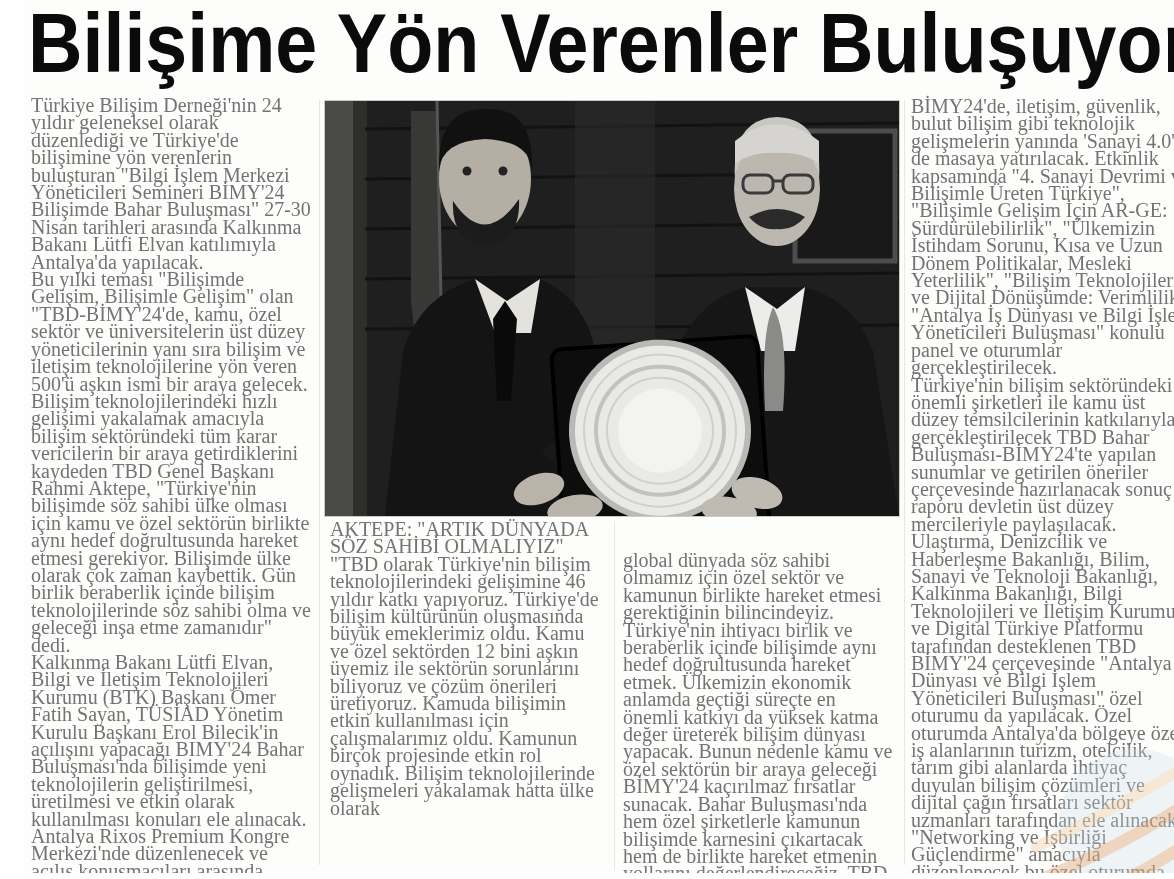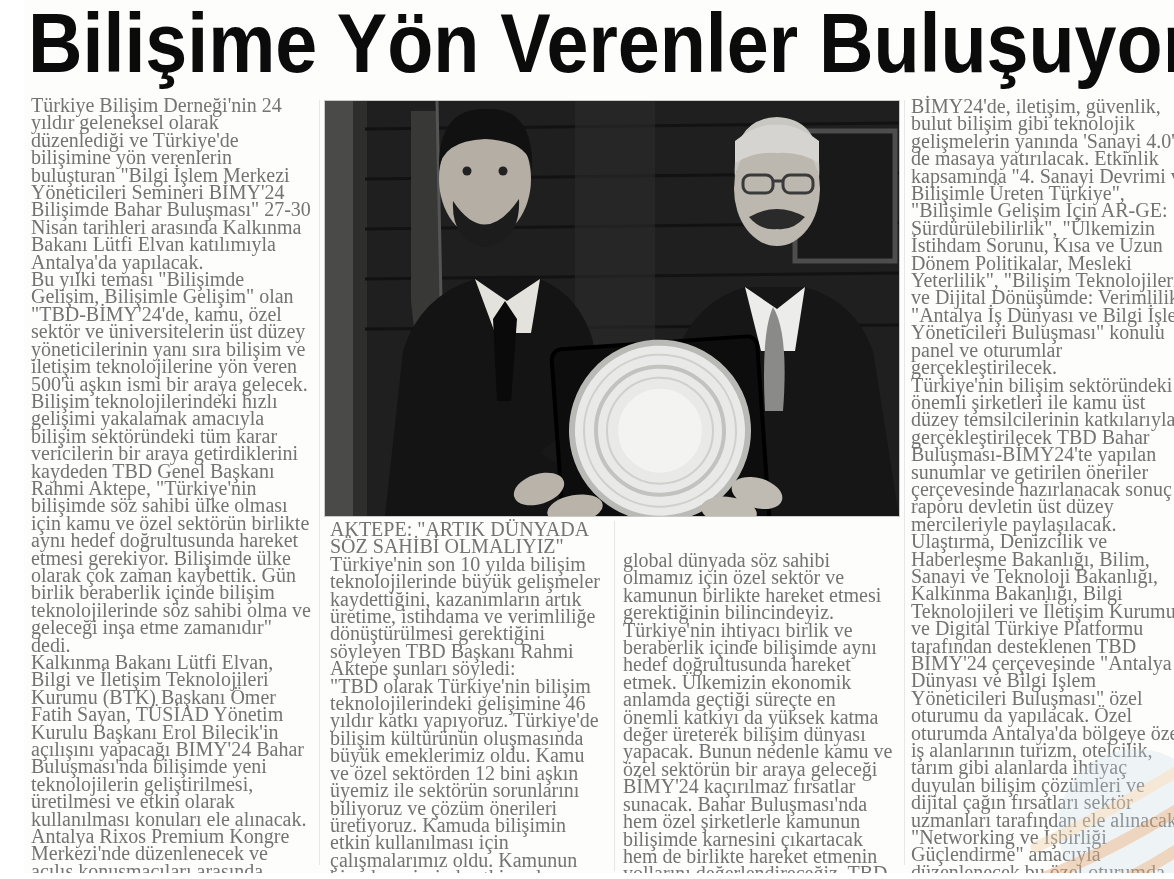--- a/index.html
+++ b/index.html
@@ -116,21 +116,20 @@
 
       <ellipse cx="214" cy="388" rx="26" ry="15" fill="#b9b3a9" transform="rotate(-18 214 388)"></ellipse>
       <ellipse cx="250" cy="408" rx="28" ry="14" fill="#b9b3a9" transform="rotate(-10 250 408)"></ellipse>
       <ellipse cx="432" cy="392" rx="26" ry="15" fill="#c0bbb2" transform="rotate(16 432 392)"></ellipse>
       <ellipse cx="404" cy="410" rx="28" ry="14" fill="#c0bbb2" transform="rotate(8 404 410)"></ellipse>
     </svg>
   </div>
 
   <div class="col col2">
     <p class="cap-head">AKTEPE: "ARTIK DÜNYADA SÖZ SAHİBİ OLMALIYIZ"</p>
-    <p>Türkiye'nin son 10 yılda bilişim teknolojilerinde büyük gelişmeler kaydettiğini, kazanımların artık üretime, istihdama ve verimliliğe dönüştürülmesi gerektiğini söyleyen TBD Başkanı Rahmi Aktepe şunları söyledi:</p>
     <p>"TBD olarak Türkiye'nin bilişim teknolojilerindeki gelişimine 46 yıldır katkı yapıyoruz. Türkiye'de bilişim kültürünün oluşmasında büyük emeklerimiz oldu. Kamu ve özel sektörden 12 bini aşkın üyemiz ile sektörün sorunlarını biliyoruz ve çözüm önerileri üretiyoruz. Kamuda bilişimin etkin kullanılması için çalışmalarımız oldu. Kamunun birçok projesinde etkin rol oynadık. Bilişim teknolojilerinde gelişmeleri yakalamak hatta ülke olarak</p>
   </div>
 
   <div class="col col3">
     <p>global dünyada söz sahibi olmamız için özel sektör ve kamunun birlikte hareket etmesi gerektiğinin bilincindeyiz. Türkiye'nin ihtiyacı birlik ve beraberlik içinde bilişimde aynı hedef doğrultusunda hareket etmek. Ülkemizin ekonomik anlamda geçtiği süreçte en önemli katkıyı da yüksek katma değer üreterek bilişim dünyası yapacak. Bunun nedenle kamu ve özel sektörün bir araya geleceği BİMY'24 kaçırılmaz fırsatlar sunacak. Bahar Buluşması'nda hem özel şirketlerle kamunun bilişimde karnesini çıkartacak hem de birlikte hareket etmenin yollarını değerlendireceğiz. TBD olarak önem verdiğimiz etkinliğimize bilişimde tüm karar vericilerle birlikte özel sektör temsilcilerini de davet ediyoruz."</p>
   </div>
 
   <div class="col col4">
     <p>BİMY24'de, iletişim, güvenlik, bulut bilişim gibi teknolojik gelişmelerin yanında 'Sanayi 4.0' de masaya yatırılacak. Etkinlik kapsamında "4. Sanayi Devrimi ve Bilişimle Üreten Türkiye", "Bilişimle Gelişim İçin AR-GE: Sürdürülebilirlik", "Ülkemizin İstihdam  Sorunu, Kısa ve Uzun Dönem Politikalar, Mesleki Yeterlilik", "Bilişim Teknolojileri ve Dijital Dönüşümde: Verimlilik", "Antalya İş Dünyası ve Bilgi İşlem Yöneticileri Buluşması" konulu panel ve oturumlar gerçekleştirilecek.</p>
     <p>Türkiye'nin bilişim sektöründeki önemli şirketleri ile kamu üst düzey temsilcilerinin katkılarıyla gerçekleştirilecek TBD Bahar Buluşması-BİMY24'te yapılan sunumlar ve getirilen öneriler çerçevesinde hazırlanacak sonuç raporu devletin üst düzey mercileriyle paylaşılacak.</p>

